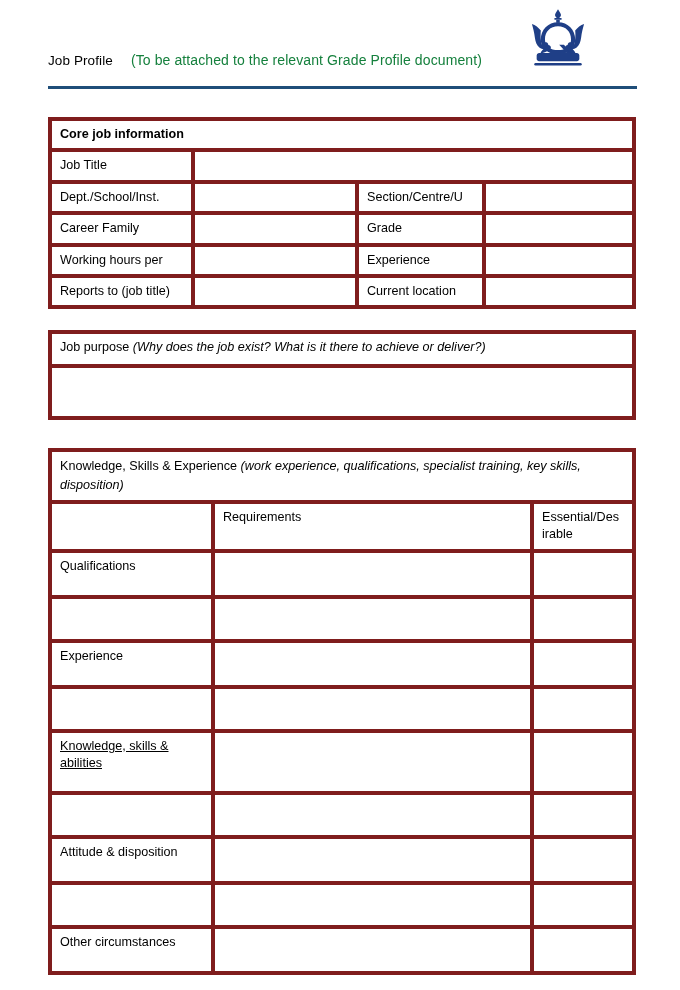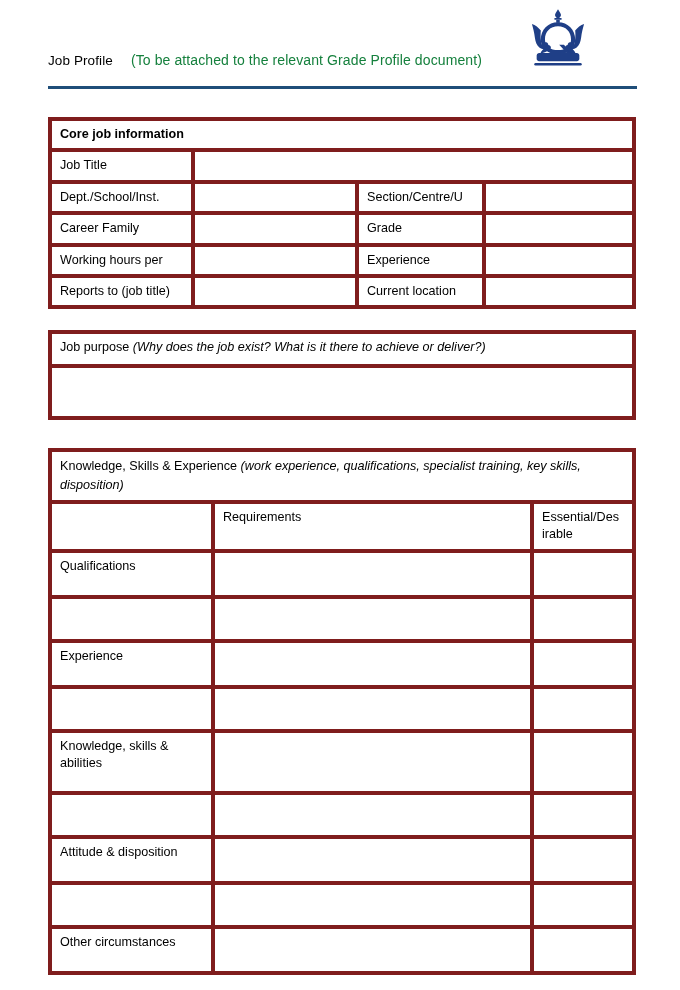--- a/index.html
+++ b/index.html
@@ -117,21 +117,21 @@
     width: 584px;
     padding-left: 22px;
   }
   .kse-table td.kse-head {
     height: 38px;
     line-height: 1.5;
   }
   .kse-table td.kse-colhead { height: 34px; }
   .kse-table td.kse-label { height: 32px; }
   .kse-table td.kse-blank { height: 30px; }
-  .kse-table td.kse-tall { height: 48px; }
+  .kse-table td.kse-tall { height: 48px; text-decoration: underline; }
 </style>
 </head>
 <body>
 
 <div class="page">
 
   <div class="doc-header">
     <div class="header-text-row">
       <span class="header-title">Job Profile</span>
       <span class="header-subtitle">(To be attached to the relevant Grade Profile document)</span>

